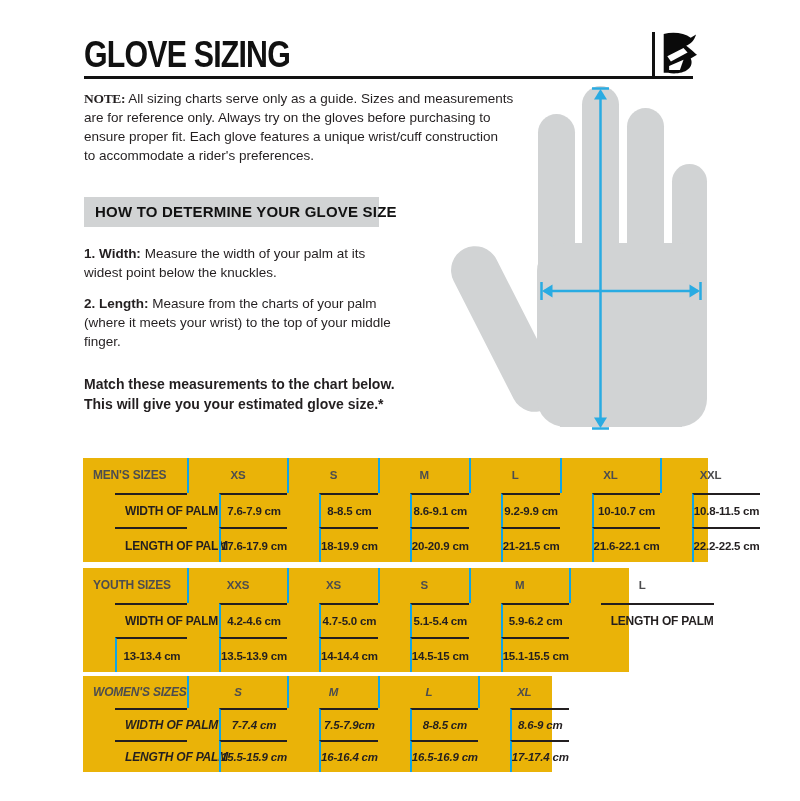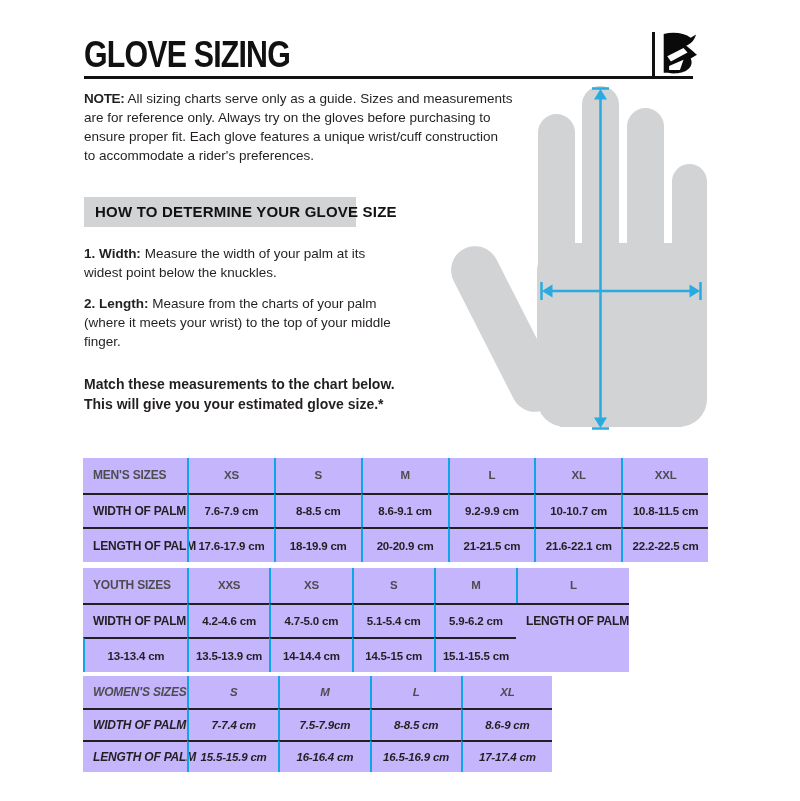--- a/index.html
+++ b/index.html
@@ -23,52 +23,52 @@
   .brand-logo { position: absolute; left: 661px; top: 31px; width: 36px; height: 44px; }
   .header-rule {
     position: absolute; left: 84px; top: 76px; width: 609px; height: 3px;
     background: #111111;
   }
   
   .note {
     position: absolute; left: 84px; top: 89px; width: 440px;
     font-size: 13.5px; line-height: 19px;
   }
-  .note b { font-weight: 800; letter-spacing: -0.3px; }
+  .note b { font-weight: 800; letter-spacing: -0.3px; font-family: Liberation Serif, serif; }
   
   .how-heading {
-    position: absolute; left: 84px; top: 197px; width: 272px; height: 30px;
+    position: absolute; left: 84px; top: 197px; width: 295px; height: 30px;
     background: #d1d3d4; color: #111111;
     font-size: 15px; font-weight: 800; line-height: 30px;
     padding-left: 11px; letter-spacing: 0.2px; white-space: nowrap;
   }
   
   .steps { position: absolute; left: 84px; top: 244px; width: 380px; font-size: 13.5px; line-height: 19px; }
   .steps .step { margin-bottom: 12px; }
   .steps b { font-weight: 800; }
   .match-block { margin-top: 23px; font-weight: 800; font-size: 14px; line-height: 20px; }
   
   .hand-diagram { position: absolute; left: 440px; top: 78px; width: 330px; height: 368px; }
   
   #tables { position: absolute; left: 83px; top: 458px; }
   .size-table {
-    background: #c4b5fd; display: grid; grid-auto-rows: 1fr;
+    background: #eab308; display: grid; grid-auto-rows: 1fr;
     font-weight: 800; letter-spacing: -0.2px;
   }
   .t0 { width: 625px; height: 104px; }
   .t1 { width: 546px; height: 104px; margin-top: 6px; }
   .t2 { width: 469px; height: 96px;  margin-top: 4px; font-style: italic; }
   .cell {
     display: flex; align-items: center; justify-content: center;
     font-size: 11.5px; color: #231f20; white-space: nowrap;
   }
   .cell.lbl { justify-content: flex-start; padding-left: 10px; font-size: 12px; }
   .cell.hdr { color: #4d4d4f; }
   .cell.vline { border-left: 2px solid #0ea5e9; }
-  .cell.hline { border-top: 2px solid #231f20; }
+  .cell.hline { border-top: 2px solid #231f20; margin-left: 32px; }
 </style>
 </head>
 <body>
 
 <div class="page-title">GLOVE SIZING</div>
 <div class="logo-divider"></div>
 <svg class="brand-logo" viewBox="0 0 40 46">
   <path fill="#0a0a0a" d="M3,2 C14,-1 26,1 33,6 L39,2.5 C37,9 33,13 28,15 C32,18 37.5,23 40,25 L33,29 C35,33 34,38 30,41 C25,45.5 15,46.5 8,45 L3,45 Z"></path>
   <path fill="#ffffff" d="M7,26.5 L25,17.5 L29.5,22.5 L11,32.5 Z"></path>
   <path fill="#ffffff" d="M9,37.5 L25,30.5 L21,42 L9,42 Z"></path>

